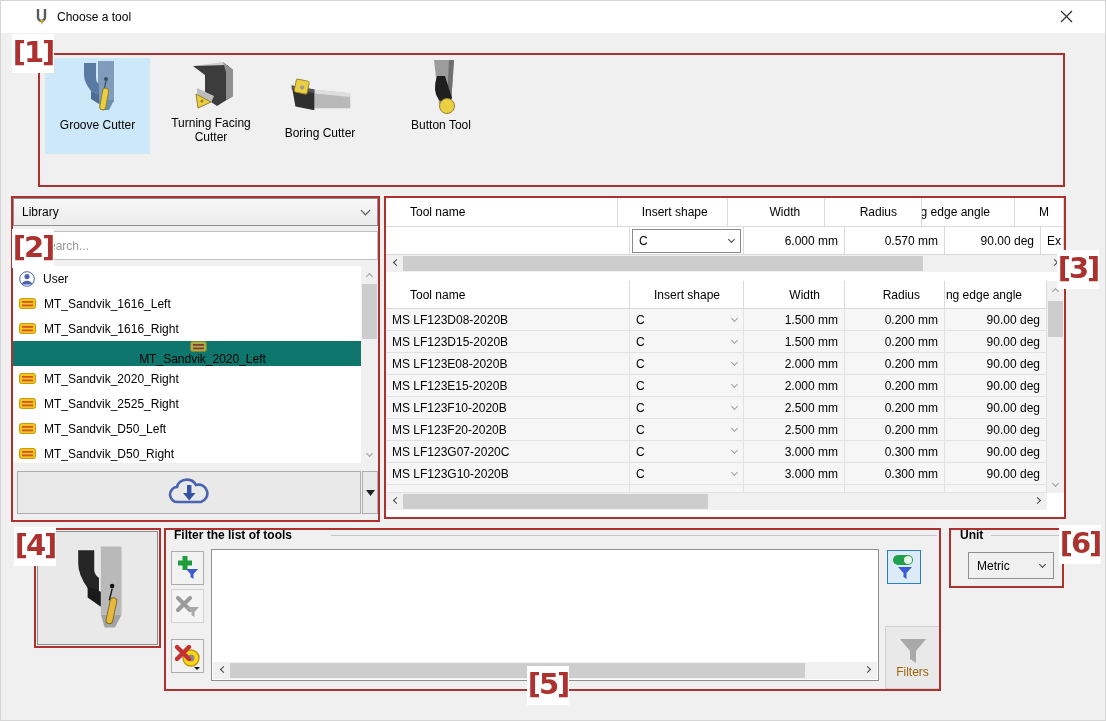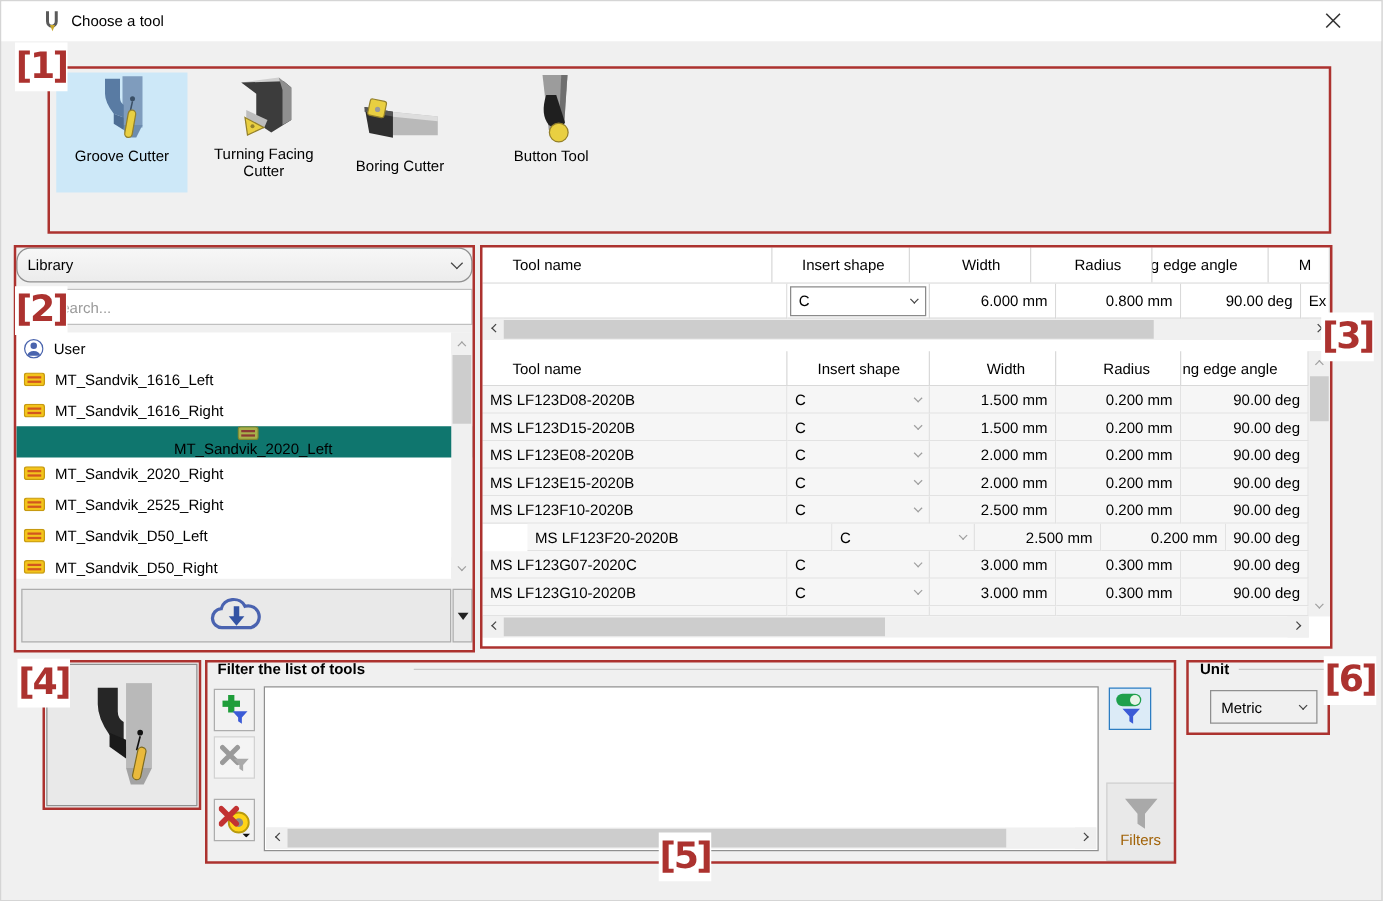--- a/index.html
+++ b/index.html
@@ -122,21 +122,21 @@
       <polygon points="18,2 38,2 35,46 23,46" fill="#9c9c9c"></polygon>
       <polygon points="33,2 38,2 35,46 31,46" fill="#6f6f6f"></polygon>
       <path d="M21,18 q-5,15 2,24 l8,5 5,-7 -7,-22 z" fill="#1f1f1f"></path>
       <circle cx="31" cy="48" r="7.5" fill="#e9cf41" stroke="#94802a"></circle>
     </svg>
     <div class="lbl">Button Tool</div>
   </div>
 
   <div class="abs rbox" style="left:10px;top:195px;width:369px;height:326px;"></div>
 
-  <div class="abs combo" style="left:12px;top:197px;width:365px;height:28px;border-radius:11px;">
+  <div class="abs combo" style="left:12px;top:197px;width:365px;height:28px;">
     <span>Library</span>
     <span class="sp"></span>
       <span class="chv"></span>
   </div>
 
   <div class="abs search" style="left:12px;top:230px;width:365px;height:29px;">
     <svg width="13" height="13" viewBox="0 0 14 14">
       <circle cx="6" cy="6" r="4.5" fill="none" stroke="#8f8f8f" stroke-width="1.6"></circle>
       <line x1="9.5" y1="9.5" x2="13" y2="13" stroke="#8f8f8f" stroke-width="1.8"></line>
     </svg>
@@ -247,21 +247,21 @@
   <div class="abs trowt" style="left:385px;top:226px;width:678px;height:28px;">
     <div class="cell w" style="width:244px;"></div>
     <div class="cell w" style="width:114px;padding:0 2px;">
       <div class="mini-combo">
         <span>C</span>
         <span style="flex:1;"></span>
           <span class="chv sm"></span>
       </div>
     </div>
     <div class="cell w r" style="width:101px;">6.000 mm</div>
-    <div class="cell w r" style="width:100px;">0.800 mm</div>
+    <div class="cell w r" style="width:100px;">0.570 mm</div>
     <div class="cell w r" style="width:96px;">90.00 deg</div>
     <div class="cell w" style="flex:1;">Ex</div>
   </div>
   <div class="abs sb-track" style="left:385px;top:254px;width:678px;height:17px;display:flex;">
     <div class="sb-btn">
         <span class="chv sm left"></span>
       </div>
     <div class="sb-thumb" style="margin:1px 0;width:520px;"></div>
     <div style="flex:1;"></div>
     <div class="sb-btn">
@@ -326,21 +326,21 @@
       <div class="cell" style="width:244px;">MS LF123F10-2020B</div>
       <div class="cell" style="width:114px;">
           <span>C</span>
           <span style="flex:1;"></span>
           <span class="chv sm gray"></span>
         </div>
       <div class="cell r" style="width:101px;">2.500 mm</div>
       <div class="cell r" style="width:100px;">0.200 mm</div>
       <div class="cell r" style="flex:1;">90.00 deg</div>
     </div>
-    <div class="trowt" style="height:22px;margin-left:36px;">
+    <div class="trowt" style="height:22px;">
       <div class="cell" style="width:244px;">MS LF123F20-2020B</div>
       <div class="cell" style="width:114px;">
           <span>C</span>
           <span style="flex:1;"></span>
           <span class="chv sm gray"></span>
         </div>
       <div class="cell r" style="width:101px;">2.500 mm</div>
       <div class="cell r" style="width:100px;">0.200 mm</div>
       <div class="cell r" style="flex:1;">90.00 deg</div>
     </div>

